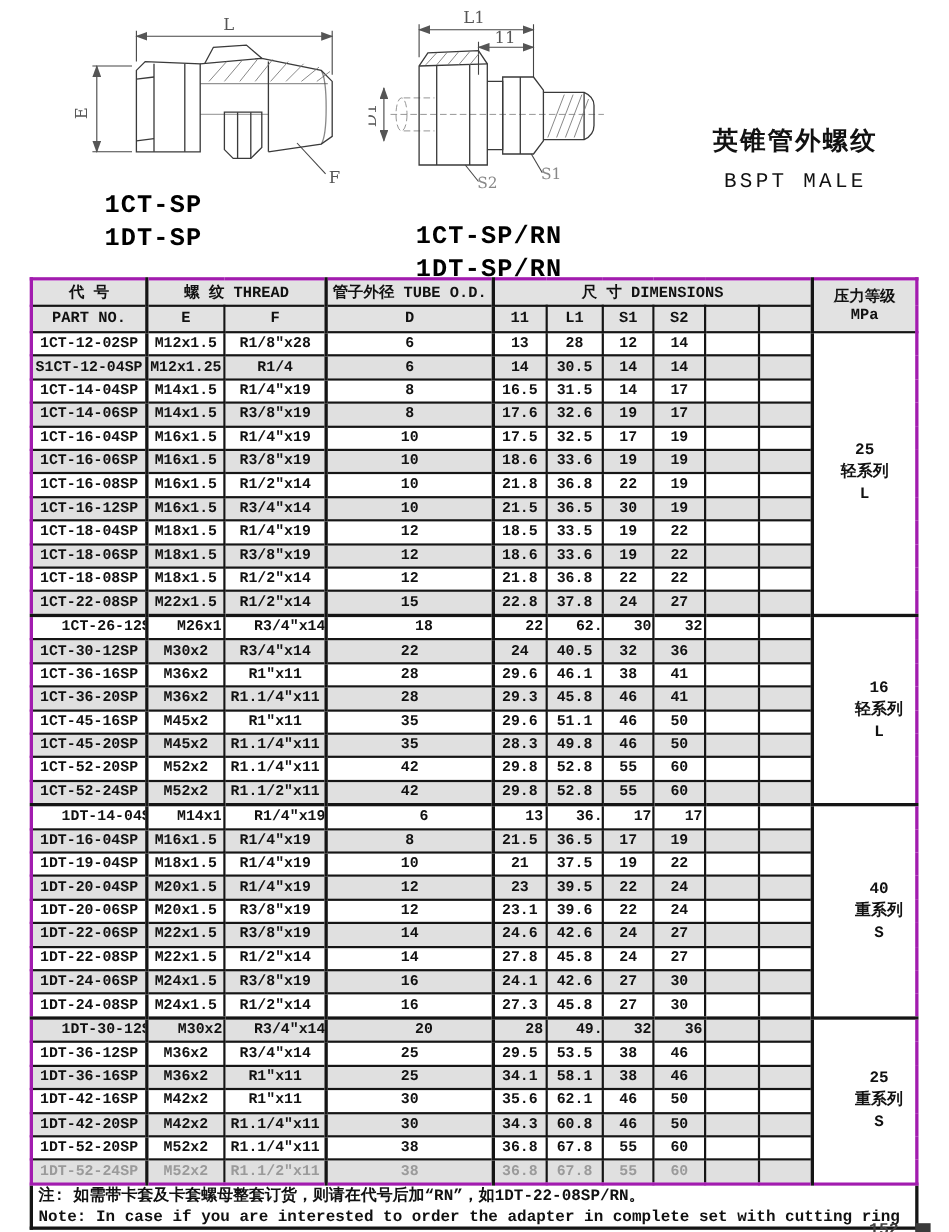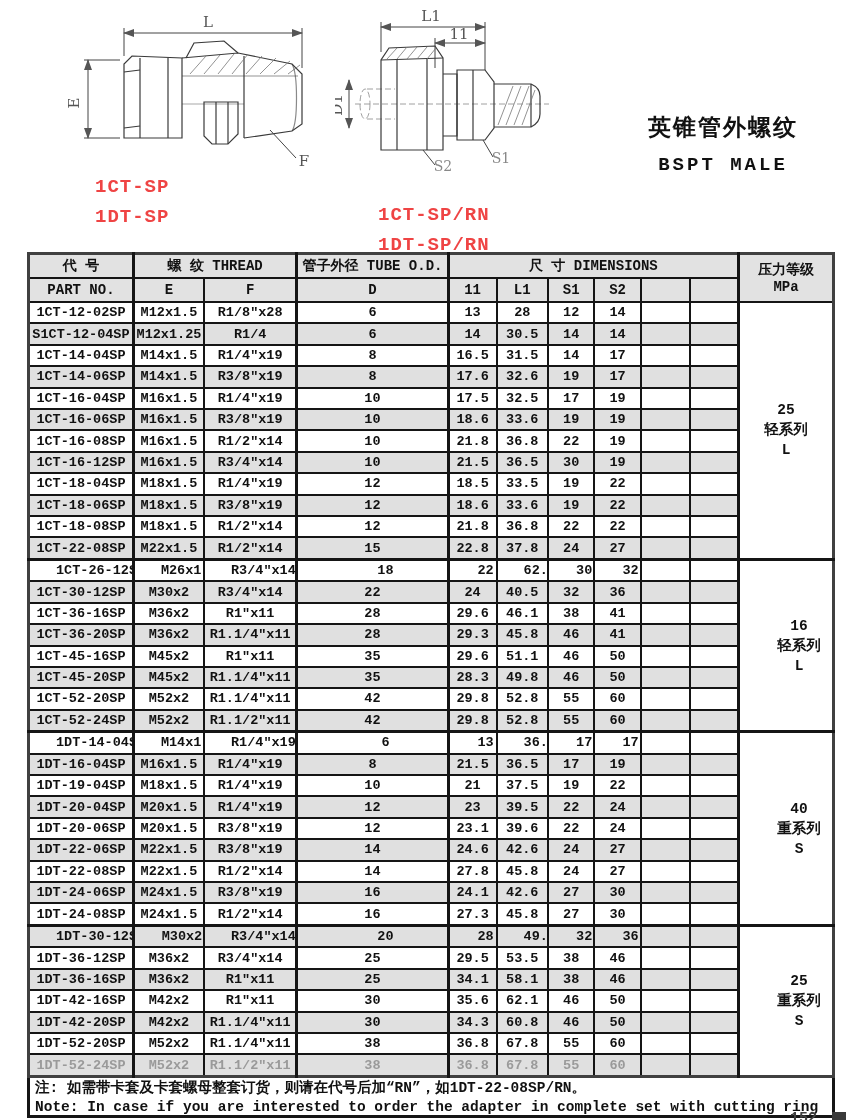--- a/index.html
+++ b/index.html
@@ -1,33 +1,33 @@
 <!DOCTYPE html>
 <html><head>
 <meta charset="utf-8">
 <style>
   html,body{margin:0;padding:0;background:#888;}
   #page{position:relative;width:863px;height:1120px;background:#fff;overflow:hidden;
         font-family:"Liberation Mono","DejaVu Sans Mono",monospace;color:#111;}
   
   .drawing{position:absolute;}
-  .dwg-caption{position:absolute;font-weight:bold;font-size:19px;line-height:30px;letter-spacing:1px;color:#ef4444;}
+  .dwg-caption{position:absolute;font-weight:bold;font-size:23px;line-height:30px;letter-spacing:1px;color:#000000;}
   .heading-block{position:absolute;left:598px;top:112px;width:250px;text-align:center;}
   .heading-cn{font-size:23px;font-weight:bold;letter-spacing:2px;color:#111;}
-  .heading-en{font-size:19px;font-weight:bold;letter-spacing:3px;margin-top:11px;color:#111;}
+  .heading-en{font-size:19px;font-weight:normal;letter-spacing:3px;margin-top:11px;color:#111;}
   svg{display:block;}
   .thin{stroke:#444;stroke-width:1;fill:none;}
   .part-line{stroke:#3a3a3a;stroke-width:1.2;fill:none;}
   .hatch{stroke:#777;stroke-width:0.8;fill:none;}
   .dimtext{font-family:"DejaVu Serif",serif;font-size:15px;fill:#555;}
   .graytext{font-family:"DejaVu Serif",serif;font-size:14px;fill:#888;}
   .dash{stroke:#888;stroke-width:0.8;stroke-dasharray:6 3;fill:none;}
   
   #spec-table{position:absolute;left:27px;top:252px;width:808px;height:826px;
-              border-collapse:collapse;table-layout:fixed;border:3px solid #404040;}
+              border-collapse:collapse;table-layout:fixed;border:3px solid #a21caf;}
   #spec-table th,#spec-table td{border:2px solid #151515;padding:0;text-align:center;vertical-align:middle;
               font-weight:bold;font-size:13.5px;overflow:hidden;white-space:nowrap;}
   #spec-table th{background:#e2e2e2;height:22px;font-size:14px;}
   #spec-table .bl{border-left:3px solid #151515;}
   #spec-table tr.stripe td{background:#e0e0e0;}
   #spec-table tr td.pressure{background:#fff;font-size:14.5px;line-height:20px;}
   #spec-table tr.group-start td{border-top:3px solid #151515;padding-left:26px;}
   #spec-table tr.faded td{color:#9a9a9a;}
   
   #note-box{position:absolute;left:27px;top:1078px;width:808px;height:40px;box-sizing:border-box;

